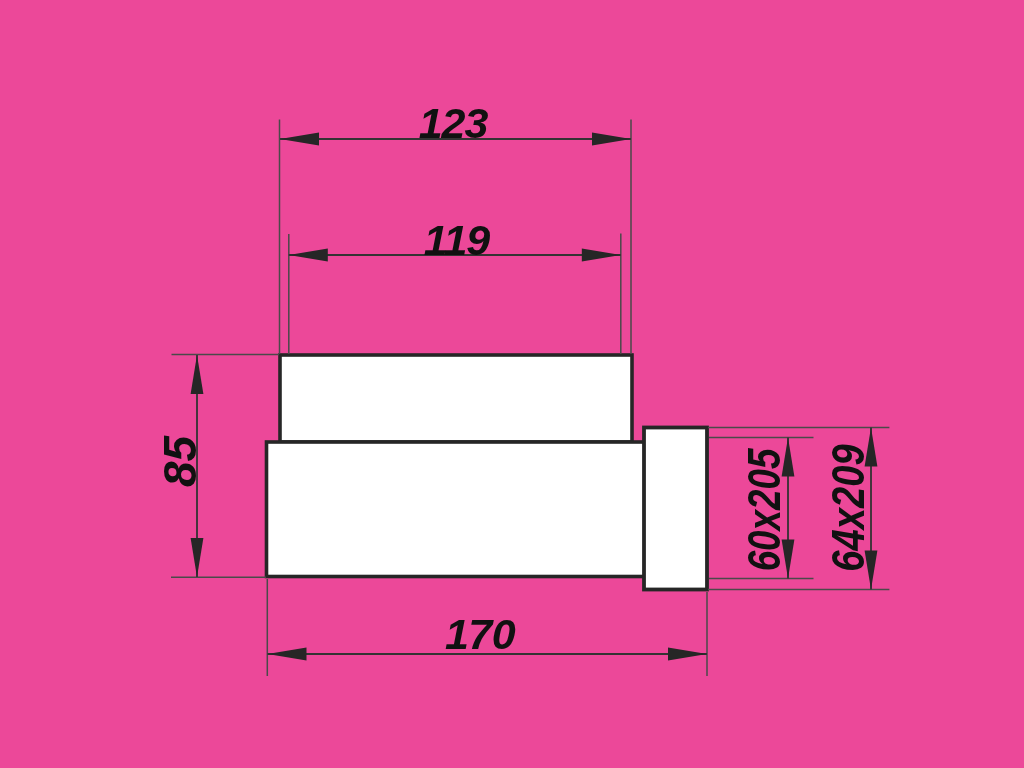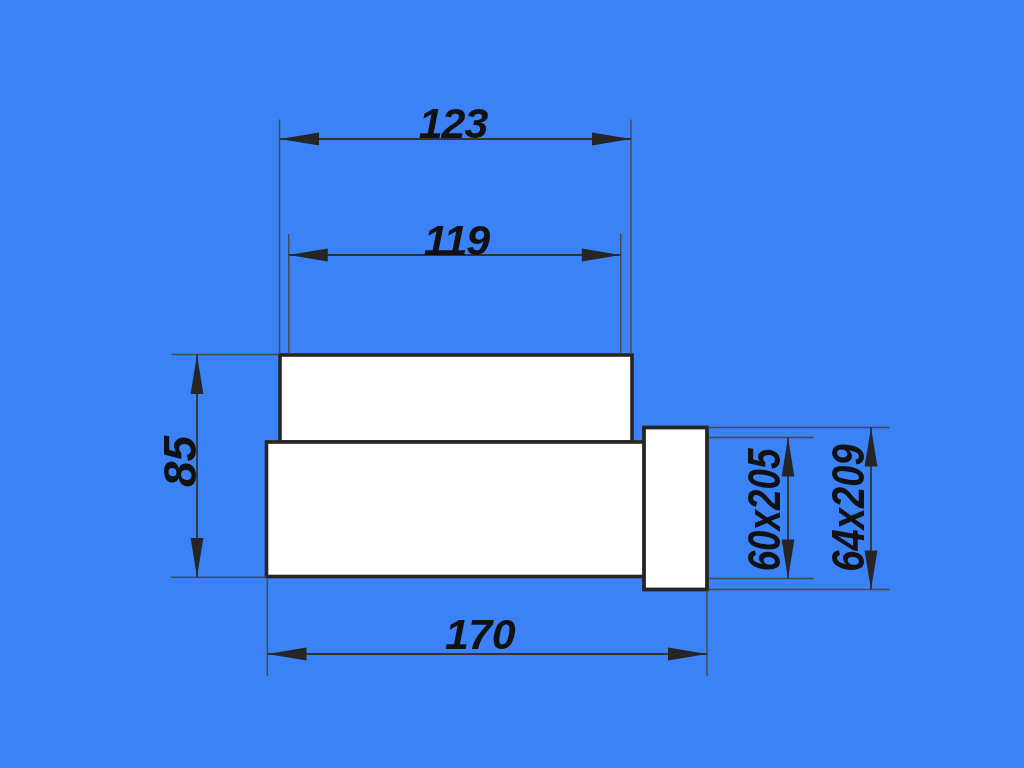--- a/index.html
+++ b/index.html
@@ -1,16 +1,16 @@
 <!DOCTYPE html>
 <html><head>
 <meta charset="utf-8">
 <style>
   html,body{margin:0;padding:0;background:#ffffff;}
-  .stage{position:relative;width:1024px;height:768px;background:#3b82f6;overflow:hidden;}
+  .stage{position:relative;width:1024px;height:768px;background:#ec4899;overflow:hidden;}
   svg{display:block;}
   text{font-family:"Liberation Sans", sans-serif;font-weight:bold;font-style:italic;fill:#111111;}
 </style>
 </head>
 <body>
 
 <div class="stage">
 <svg width="1024" height="768" viewBox="0 0 1024 768">
 
   <rect x="280" y="355" width="352" height="87" fill="#ffffff" stroke="#262626" stroke-width="3.6"></rect>

